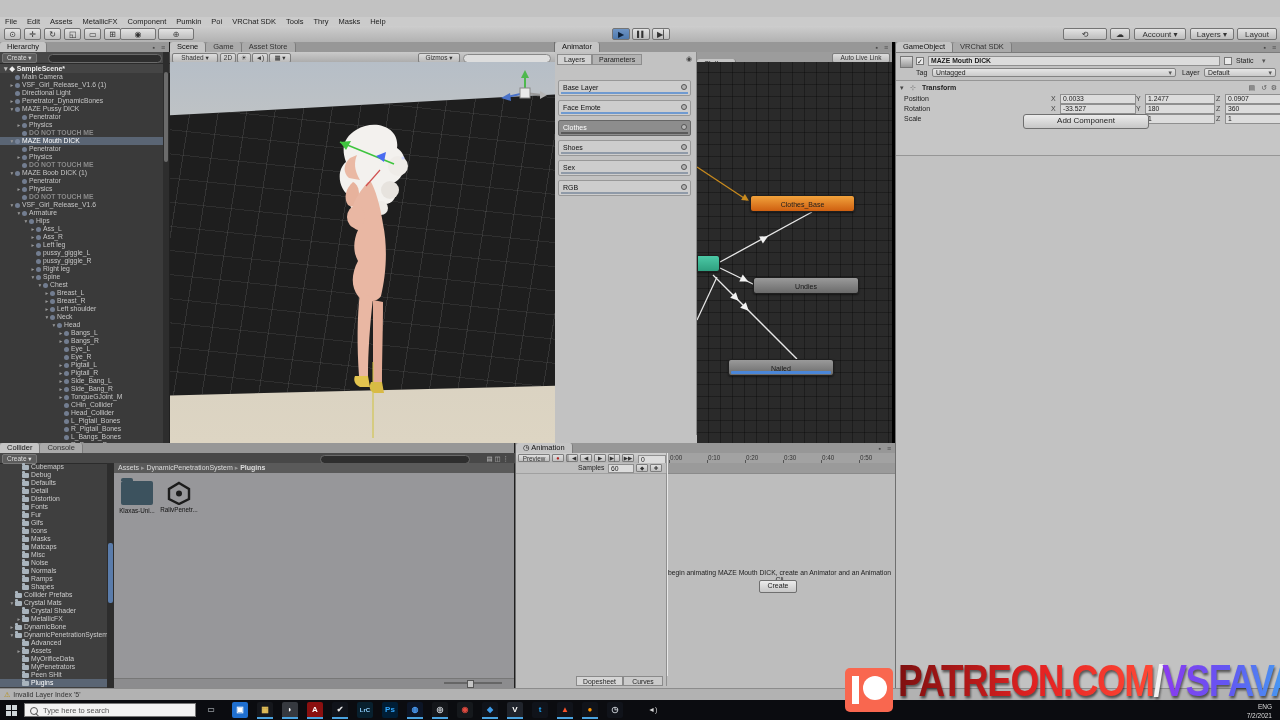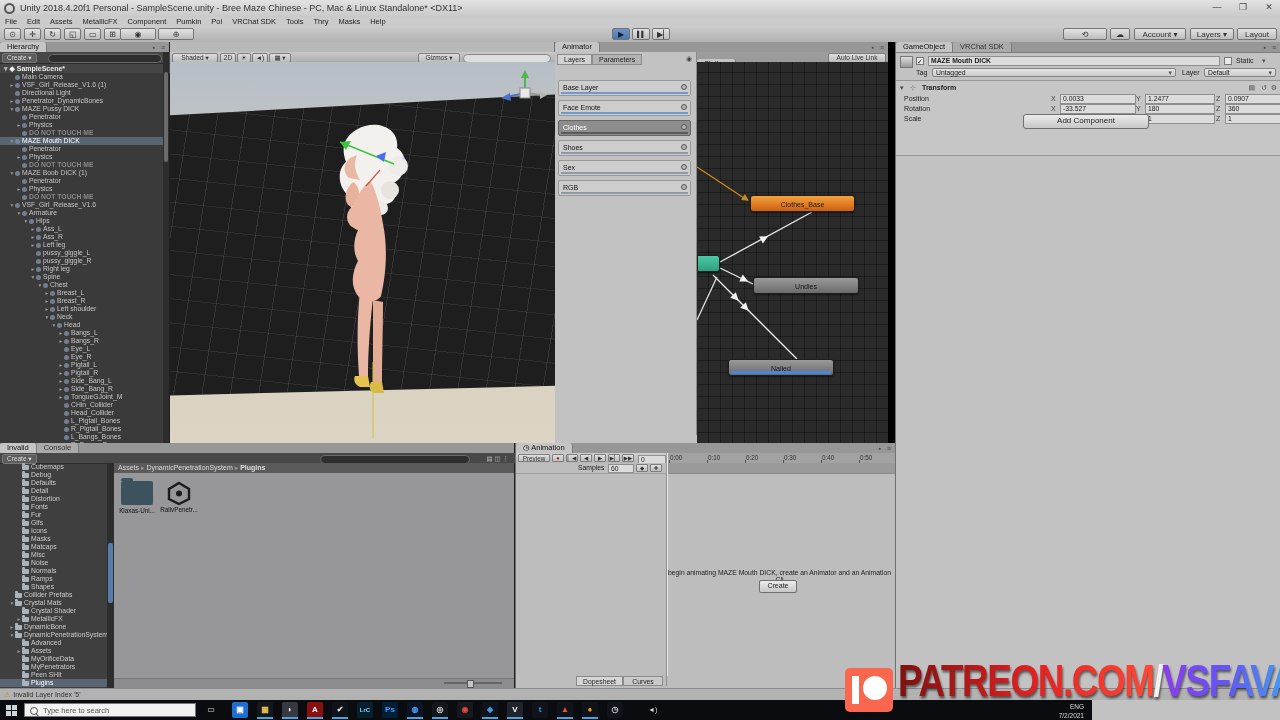--- a/index.html
+++ b/index.html
@@ -55,21 +55,21 @@
     border-radius:2px;font-size:6.5px;line-height:7px;color:#333;text-align:center;}
   #viewport{position:absolute;left:0;top:20px;width:385px;height:381px;overflow:hidden;
     background:linear-gradient(#b6bec7,#d6cfc0 55%,#ddd5c3);}
   #groundplane{position:absolute;left:0;top:0;width:385px;height:381px;
     background:
       repeating-linear-gradient(99deg,transparent 0 27px,rgba(140,140,140,.20) 27px 28px),
       repeating-linear-gradient(6deg,transparent 0 23px,rgba(140,140,140,.15) 23px 24px),
       #1e1e1e;
     clip-path:polygon(0 14%,100% 8.5%,100% 85%,0 87.5%);}
   
-  #animatorpanel{left:555px;top:42px;width:340px;height:518px;background:#c2c2c2;border-right:7px solid #000000;box-sizing:border-box;padding-left:24px;}
+  #animatorpanel{left:555px;top:42px;width:340px;height:518px;background:#c2c2c2;border-right:3px solid #000000;box-sizing:border-box;padding-left:24px;}
   #anim-left{position:absolute;left:0;top:10px;width:142px;height:383px;background:#c2c2c2;border-right:1px solid #8a8a8a;box-sizing:border-box;}
   .lp-tabs{position:absolute;left:2px;top:2px;height:9px;font-size:7px;line-height:9px;}
   .lp-tab{display:inline-block;padding:0 6px;background:#b3b3b3;border:1px solid #8d8d8d;color:#222;}
   .lp-tab.active{background:#d2d2d2;}
   .layercard{position:absolute;left:3px;width:133px;height:16px;background:#cdcdcd;border:1px solid #989898;
     border-radius:2px;font-size:7px;line-height:13px;color:#111;box-sizing:border-box;}
   .layercard.sel{background:#8d8d8d;border-color:#666;color:#fff;}
   .layercard .wline{position:absolute;left:2px;right:2px;bottom:1px;height:2px;}
   .layercard .ldot{position:absolute;right:3px;top:3px;width:6px;height:6px;border-radius:50%;
     border:1px solid #555;background:#b5b5b5;box-sizing:border-box;}
@@ -128,21 +128,21 @@
   .rtick::before{content:"";position:absolute;left:-1px;top:7px;width:1px;height:3px;background:#555;}
   #timeband{position:absolute;left:150px;top:20px;right:0;height:10px;background:#9a9a9a;border-bottom:1px solid #8a8a8a;}
   #animmsg{position:absolute;left:150px;top:126px;right:2px;text-align:center;font-size:6.8px;color:#222;}
   #createbtn{position:absolute;left:243px;top:137px;width:36px;height:11px;background:linear-gradient(#ececec,#c7c7c7);
     border:1px solid #6f6f6f;border-radius:2px;font-size:7px;line-height:10px;text-align:center;color:#1c1c1c;}
   .sheetbtn{position:absolute;top:233px;height:10px;background:#cacaca;border:1px solid #8a8a8a;font-size:6.8px;
     line-height:9px;text-align:center;color:#222;box-sizing:border-box;}
   
   #statusbar{left:0;top:688px;width:1280px;height:12px;background:#b2b2b2;border-top:1px solid #8c8c8c;
     font-size:7px;line-height:12px;color:#333;box-sizing:border-box;}
-  #taskbar{left:0;top:700px;width:1060px;height:20px;background:#0b0c10;padding-left:32px;}
+  #taskbar{left:0;top:700px;width:1280px;height:20px;background:#0b0c10;}
   #startbtn{position:absolute;left:6px;top:5px;width:11px;height:11px;
     background:
      linear-gradient(#cfd6da,#cfd6da) 0 0/5px 5px no-repeat,
      linear-gradient(#cfd6da,#cfd6da) 6px 0/5px 5px no-repeat,
      linear-gradient(#cfd6da,#cfd6da) 0 6px/5px 5px no-repeat,
      linear-gradient(#cfd6da,#cfd6da) 6px 6px/5px 5px no-repeat;}
   #tsearch{position:absolute;left:24px;top:3px;width:172px;height:14px;background:#f2f2f2;border:1px solid #777;
     font-size:7.5px;line-height:14px;color:#555;box-sizing:border-box;padding-left:18px;}
   .mag{position:absolute;width:6px;height:6px;border:1px solid #555;border-radius:50%;}
   .mag::after{content:"";position:absolute;left:5px;top:5px;width:4px;height:1px;background:#555;transform:rotate(45deg);transform-origin:0 0;}
@@ -160,27 +160,20 @@
     filter:drop-shadow(1px 2px 1px rgba(0,0,0,.55));}
   #wmtext .red{background:linear-gradient(90deg,#7e1010,#e42222 55%,#ff4936);-webkit-background-clip:text;background-clip:text;color:transparent;}
   #wmtext .white{color:#f2f2f2;}
   #wmtext .grad{background:linear-gradient(90deg,#8b3bf0,#6257f2 30%,#39b7f2 65%,#35e6d6);-webkit-background-clip:text;background-clip:text;color:transparent;}
 </style>
 </head>
 <body>
 
 <div id="root">
 
-  <div class="abs" id="titlebar">
-    <span class="ulogo"></span>
-    <span class="ttl">Unity 2018.4.20f1 Personal - SampleScene.unity - Bree Maze Chinese - PC, Mac &amp; Linux Standalone* &lt;DX11&gt;</span>
-    <span class="winctl" style="left:1204px">—</span>
-    <span class="winctl" style="left:1230px">❐</span>
-    <span class="winctl" style="left:1256px">✕</span>
-  </div>
 
   <div class="abs" id="menubar">
       <span>File</span>
       <span>Edit</span>
       <span>Assets</span>
       <span>MetallicFX</span>
       <span>Component</span>
       <span>Pumkin</span>
       <span>Poi</span>
       <span>VRChat SDK</span>
@@ -452,20 +445,21 @@
           <span class="oicon"></span>
           <span>R_Bangs_Bones</span>
         </div>
       </div>
     <div class="vscroll" style="right:0;top:10px;bottom:0;width:6px">
       <div class="vthumb" style="left:1px;width:4px;top:20px;height:90px"></div>
     </div>
   </div>
 
   <div class="abs" id="scenepanel">
+    <div class="tabstrip" id="scene-tabs"><span class="tab active">Scene</span><span class="tab">Game</span><span class="tab">Asset Store</span></div>
     <div id="scene-toolbar">
       <span class="sbtn" style="left:2px;width:44px"><span>Shaded</span> ▾</span>
       <span class="sbtn" style="left:50px;width:14px">2D</span>
       <span class="sbtn" style="left:67px;width:12px">☀</span>
       <span class="sbtn" style="left:82px;width:14px">◄)</span>
       <span class="sbtn" style="left:99px;width:20px"><span>▦</span> ▾</span>
       <span class="sbtn" style="left:248px;width:40px"><span>Gizmos</span> ▾</span>
       <span class="dksearch" style="left:293px;right:4px;top:1.5px;background:#ddd;border-color:#888"></span>
     </div>
     <div id="viewport">
@@ -604,21 +598,21 @@
           <span class="ilabel" style="left: 240px; top: 33px; color: rgb(68, 68, 68);">Y</span>
           <span class="ifield" style="left: 249px; top: 33px; width: 66px;">1</span>
           <span class="ilabel" style="left: 320px; top: 33px; color: rgb(68, 68, 68);">Z</span>
           <span class="ifield" style="left: 329px; top: 33px; width: 56px;">1</span>
         </div>
     </div>
     <div class="abs" id="addcomp">Add Component</div>
   </div>
 
   <div class="abs" id="projectpanel">
-    <div class="tabstrip" id="project-tabs"><span class="tab active">Invalid</span><span class="tab">Console</span></div>
+    <div class="tabstrip" id="project-tabs"><span class="tab active">Collider</span><span class="tab">Console</span></div>
     <div id="proj-toolbar">
       <span class="dkbtn" style="left:2px"><span>Create</span> ▾</span>
       <span class="dksearch" style="left:320px;right:45px"></span>
       <span class="abs" style="right:6px;top:2px;font-size:6.5px;color:#bbb">▤ ◫ ⋮</span>
     </div>
     <div id="ptree">
         <div class="prow" style="padding-left: 16px;">
           <span class="arr"></span>
           <span class="fico"></span>
           <span>Cubemaps</span>

